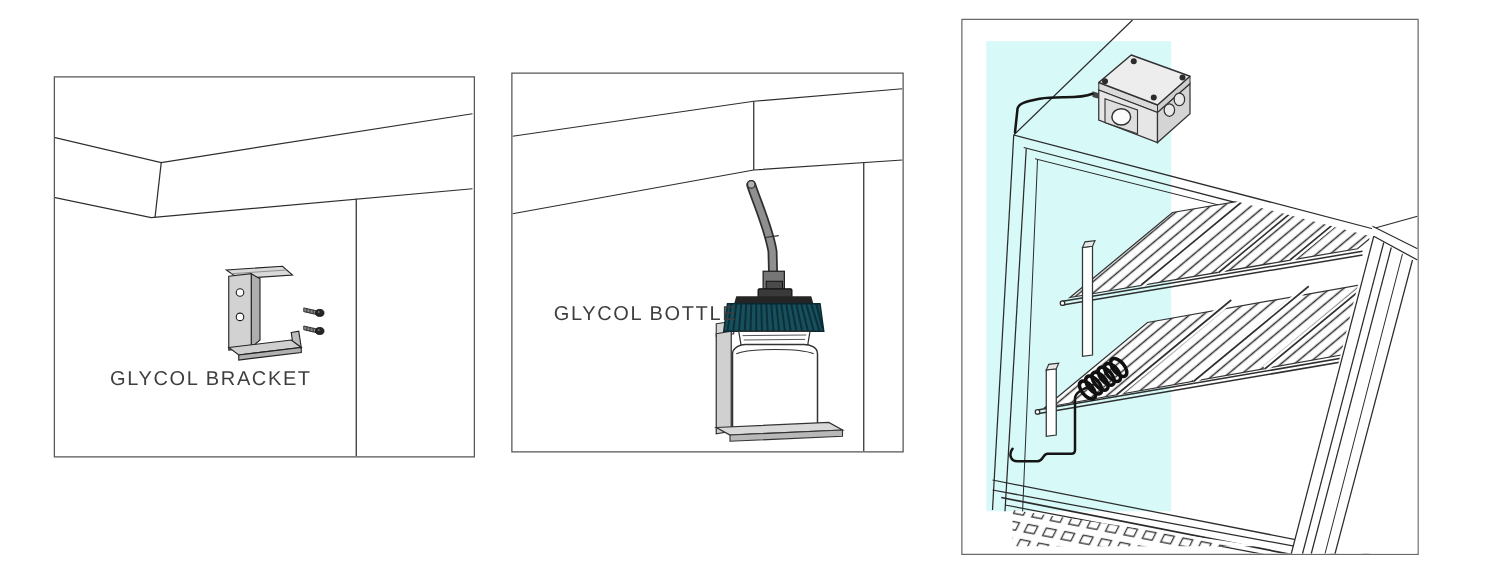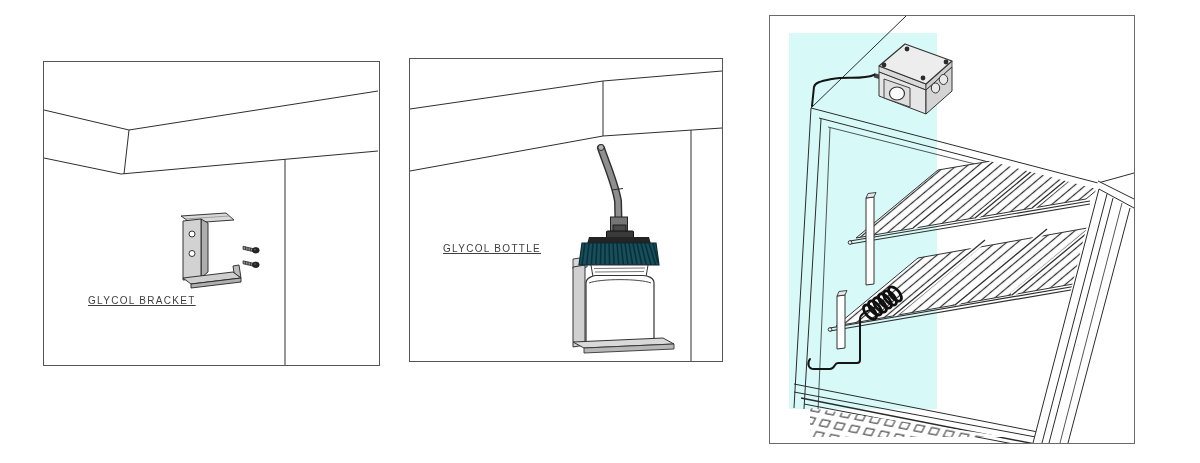--- a/index.html
+++ b/index.html
@@ -2,22 +2,22 @@
 <html><head>
 <meta charset="utf-8">
 <style>
   html,body{margin:0;padding:0;background:#ffffff;}
   body{width:1200px;height:463px;position:relative;overflow:hidden;
        font-family:"Liberation Sans", sans-serif;}
   .panel{position:absolute;background:#ffffff;border:1px solid #555555;box-sizing:border-box;}
   #panel-bracket{left:43px;top:61px;width:337px;height:305px;}
   #panel-bottle{left:409px;top:58px;width:314px;height:304px;}
   #panel-cabinet{left:769px;top:15px;width:366px;height:429px;border-color:#6a6a6a;}
-  .diagram-label{position:absolute;font-size:10px;letter-spacing:1.3px;color:#3e3e3e;
-       white-space:nowrap;font-weight:400;text-decoration:underline;}
+  .diagram-label{position:absolute;font-size:16px;letter-spacing:1.3px;color:#3e3e3e;
+       white-space:nowrap;font-weight:400;}
   #label-bracket{left:44px;top:233px;}
   #label-bottle{left:33px;top:184px;}
   svg{display:block;}
 </style>
 </head>
 <body>
 
 <div class="panel" id="panel-bracket">
   <svg width="335" height="303" viewBox="0 0 335 303">
     <g stroke="#2e2e2e" stroke-width="1" fill="none">

